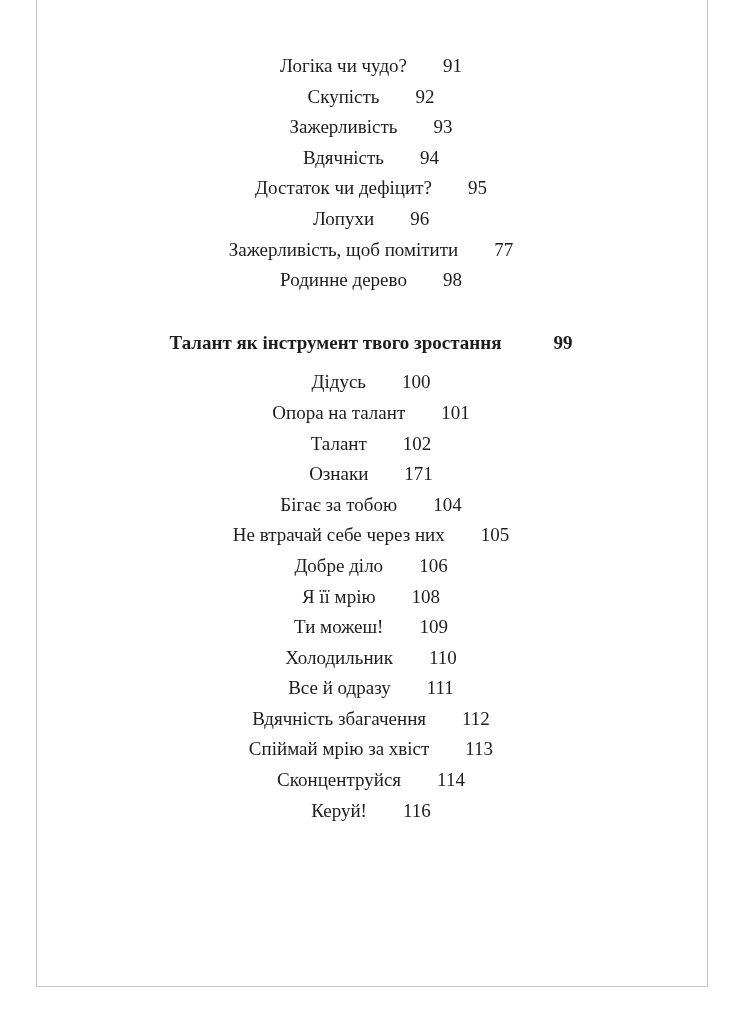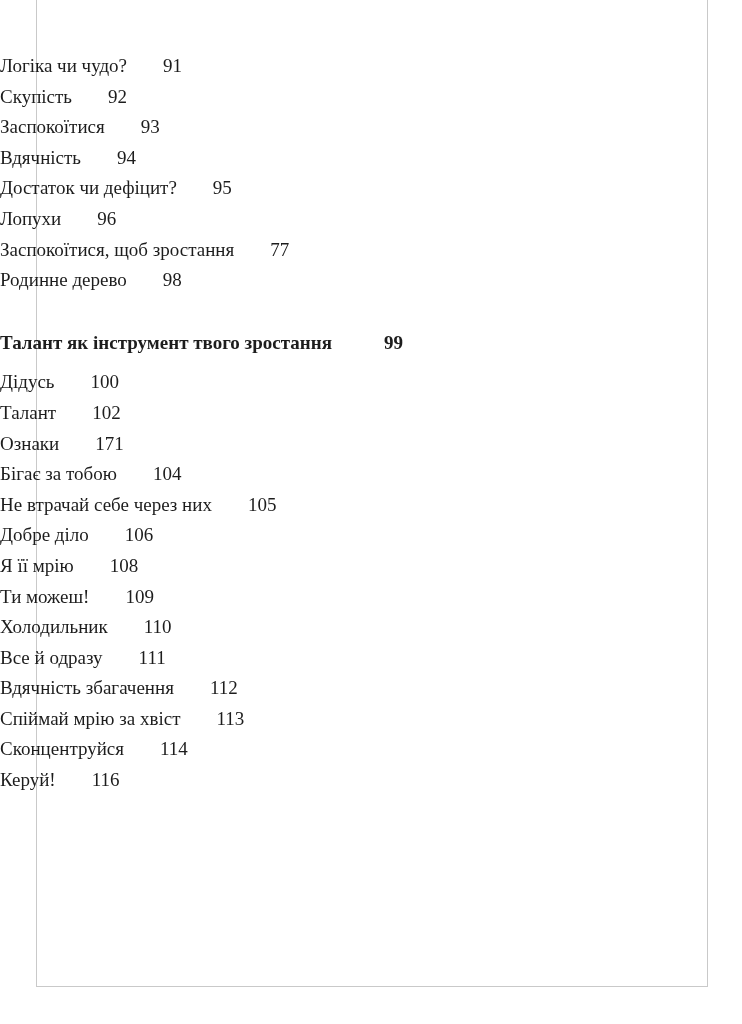--- a/index.html
+++ b/index.html
@@ -23,20 +23,21 @@
       border-left: 1px solid #c9c9c9;
       border-right: 1px solid #c9c9c9;
       border-bottom: 1px solid #c9c9c9;
       pointer-events: none;
     }
     .toc {
       position: relative;
       padding-top: 51px;
     }
     .row {
+      text-align: center;
       font-size: 19px;
       line-height: 30.6px;
       white-space: nowrap;
     }
     .row .p { margin-left: 36px; }
     .row.header {
       font-weight: bold;
       font-size: 19px;
     }
     .row.header .p { margin-left: 40px; padding-left: 12px; }
@@ -46,29 +47,30 @@
 </head>
 <body>
 
 <div class="page">
   <div class="page-frame"></div>
 
   <div class="toc">
 
     <div class="row"><span class="t">Логіка чи чудо?</span><span class="p">91</span></div>
     <div class="row"><span class="t">Скупість</span><span class="p">92</span></div>
-    <div class="row"><span class="t">Заспокоїтися</span><span class="p">93</span></div>
+    <div class="row"><span class="t">Зажерливість</span><span class="p">93</span></div>
     <div class="row"><span class="t">Вдячність</span><span class="p">94</span></div>
     <div class="row"><span class="t">Достаток чи дефіцит?</span><span class="p">95</span></div>
     <div class="row"><span class="t">Лопухи</span><span class="p">96</span></div>
-    <div class="row"><span class="t">Заспокоїтися, щоб зростання</span><span class="p">77</span></div>
+    <div class="row"><span class="t">Зажерливість, щоб помітити</span><span class="p">77</span></div>
     <div class="row"><span class="t">Родинне дерево</span><span class="p">98</span></div>
 
     <div class="row header g1-header"><span class="t">Талант як інструмент твого зростання</span><span class="p">99</span></div>
     <div class="row"><span class="t">Дідусь</span><span class="p">100</span></div>
+    <div class="row"><span class="t">Опора на талант</span><span class="p">101</span></div>
     <div class="row"><span class="t">Талант</span><span class="p">102</span></div>
     <div class="row"><span class="t">Ознаки</span><span class="p">171</span></div>
     <div class="row"><span class="t">Бігає за тобою</span><span class="p">104</span></div>
     <div class="row"><span class="t">Не втрачай себе через них</span><span class="p">105</span></div>
     <div class="row"><span class="t">Добре діло</span><span class="p">106</span></div>
 
     <div class="row"><span class="t">Я її мрію</span><span class="p">108</span></div>
     <div class="row"><span class="t">Ти можеш!</span><span class="p">109</span></div>
     <div class="row"><span class="t">Холодильник</span><span class="p">110</span></div>
     <div class="row"><span class="t">Все й одразу</span><span class="p">111</span></div>

